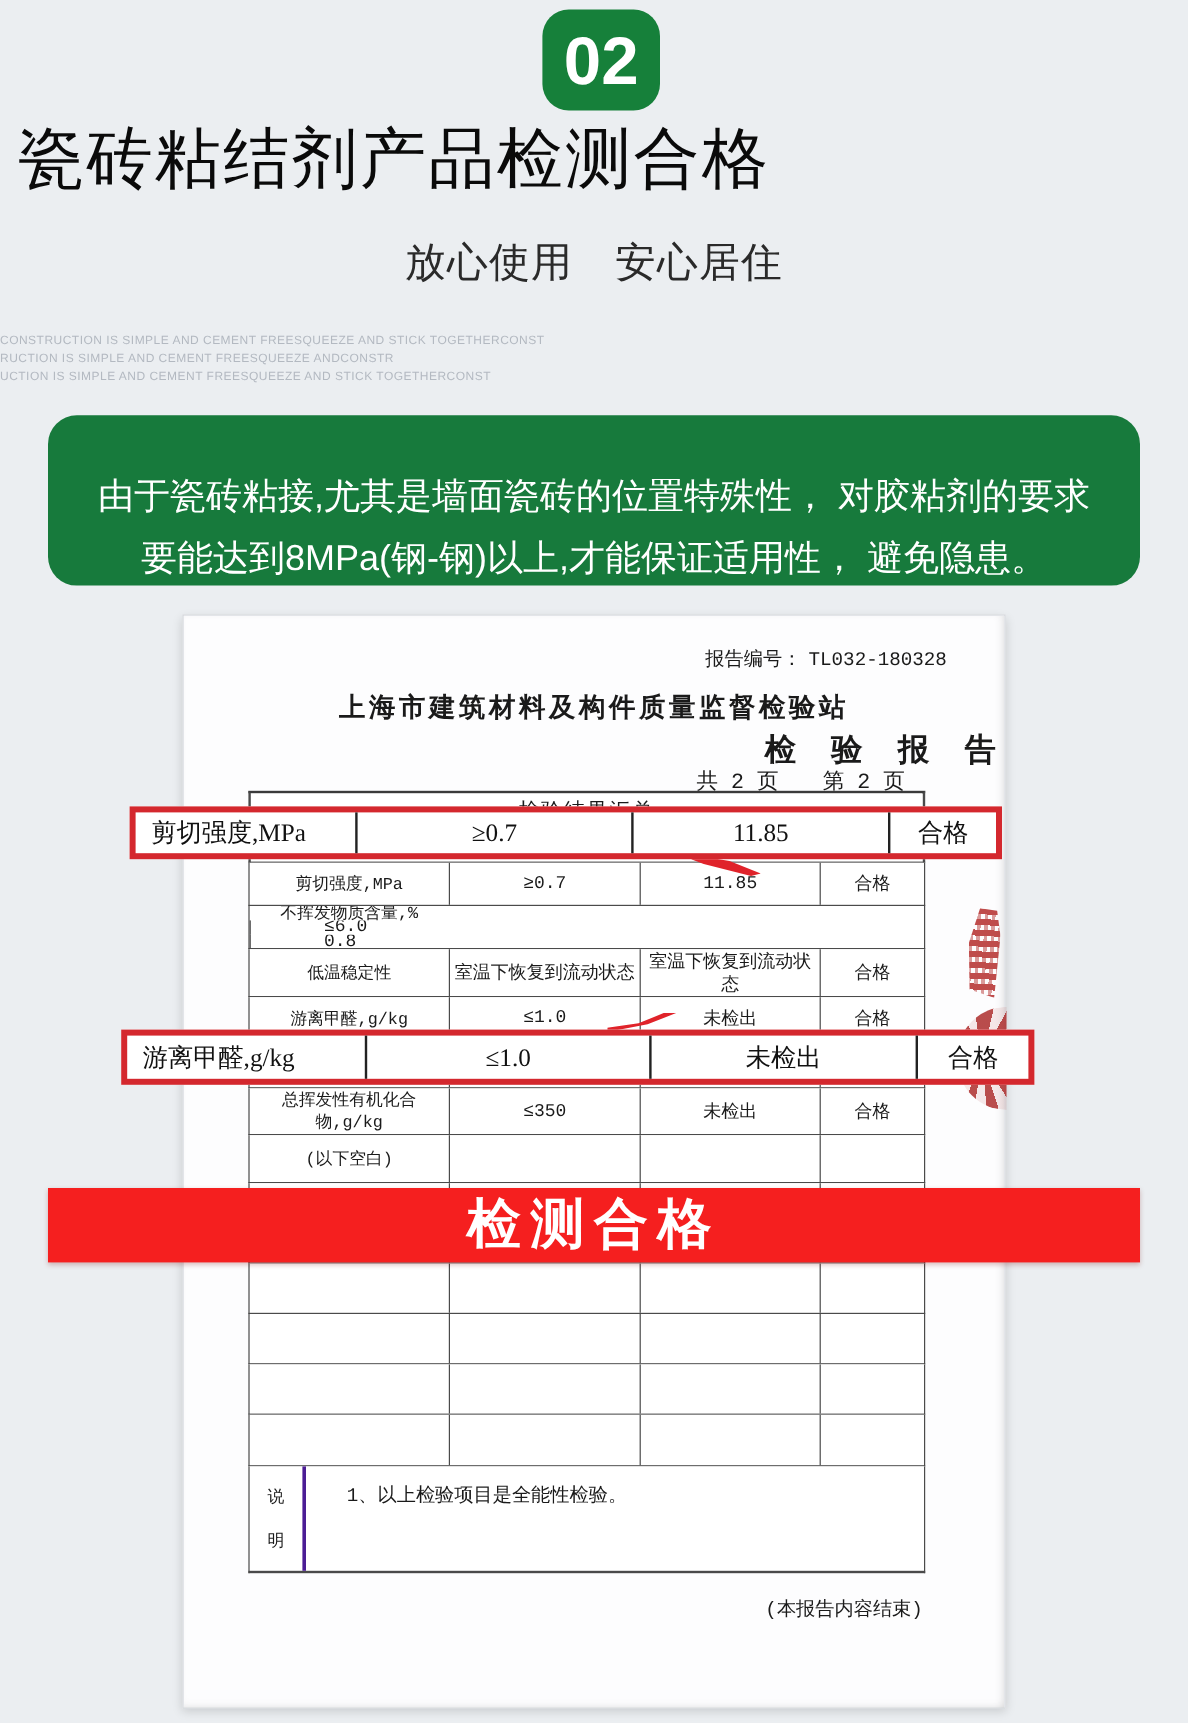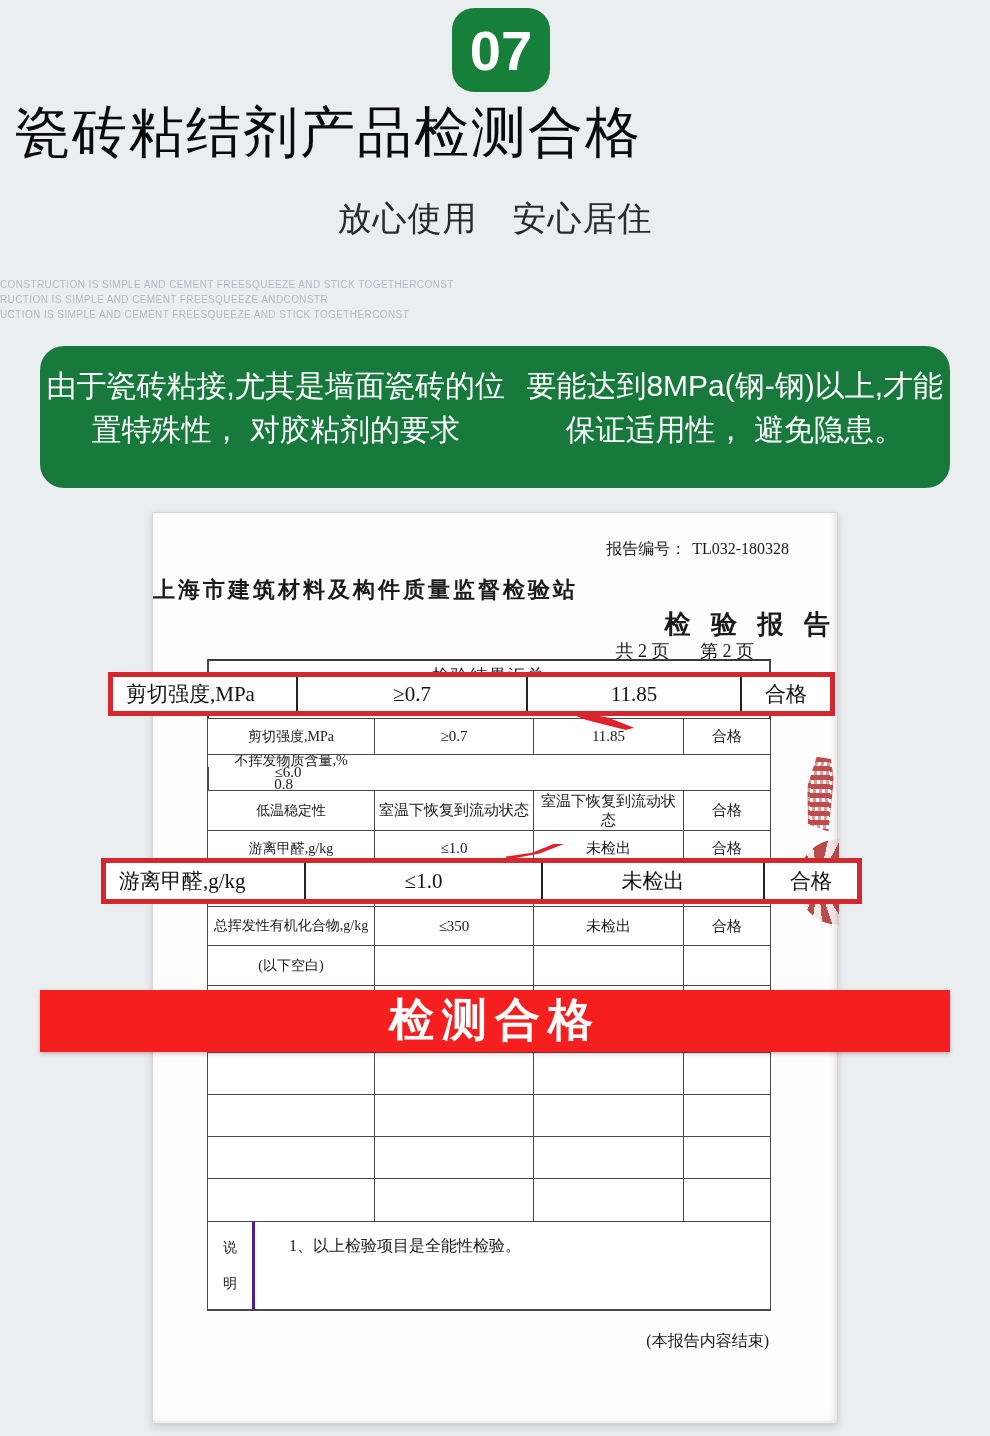--- a/index.html
+++ b/index.html
@@ -27,35 +27,35 @@
     text-align:center; font-size:34px; color:#2a2a2a; letter-spacing:1px;
   }
   .en-lines{
     position:absolute; left:0; top:277px; width:100%;
     font-size:10px; line-height:15px;
     color:#b3b9c1; letter-spacing:.4px; font-weight:normal;
   }
   .notice{
     position:absolute; left:40px; top:346px; width:910px; height:142px;
     background:#177a3c; border-radius:24px;
-    display:flex; flex-direction:row; justify-content:flex-end;
+    display:flex; flex-direction:column; justify-content:flex-end;
     padding-top:18px; gap:8px;
     color:#fff; font-size:30px; text-align:center; line-height:44px;
   }
   
   .document{
     position:absolute; left:152px; top:512px; width:686px; height:912px;
     background:#fdfdfe; border:1px solid #d3d6da;
     box-shadow:0 3px 8px rgba(0,0,0,.15), inset -5px 0 8px -4px rgba(0,0,0,.12), inset 0 -5px 8px -4px rgba(0,0,0,.08);
-    font-family:Liberation Serif, serif; color:#1a1a1a;
+    font-family:Liberation Mono, monospace; color:#1a1a1a;
   }
   .report-no{ position:absolute; top:26px; right:48px; font-size:16px; }
   .report-no span{ margin-left:6px; }
   .org{
-    position:absolute; top:62px; left:0; width:100%; text-align:left;
+    position:absolute; top:62px; left:0; width:100%; text-align:center;
     font-size:22px; font-weight:bold; letter-spacing:3px;
   }
   .rtitle{
     position:absolute; top:94px; left:0; width:100%; text-align:right;
     font-size:26px; font-weight:bold; letter-spacing:7px;
   }
   .pageinfo{ position:absolute; top:126px; right:83px; font-size:18px; }
   .pageinfo span{ margin-left:26px; }
   
   .trow{
@@ -119,21 +119,21 @@
     color:#fff; font-size:45px; font-weight:bold; letter-spacing:8px;
     box-shadow:0 2px 4px rgba(120,0,0,.25);
   }
 </style>
 </head>
 <body>
 
 <div class="canvas">
 
   <div class="badge">
-    <span>07</span>
+    <span>02</span>
   </div>
 
   <h1 class="title">瓷砖粘结剂产品检测合格</h1>
   <div class="subtitle">放心使用　安心居住</div>
 
   <div class="en-lines">
     <div>CONSTRUCTION IS SIMPLE AND CEMENT FREESQUEEZE AND STICK TOGETHERCONST</div>
     <div>RUCTION IS SIMPLE AND CEMENT FREESQUEEZE ANDCONSTR</div>
     <div>UCTION IS SIMPLE AND CEMENT FREESQUEEZE AND STICK TOGETHERCONST</div>
   </div>

